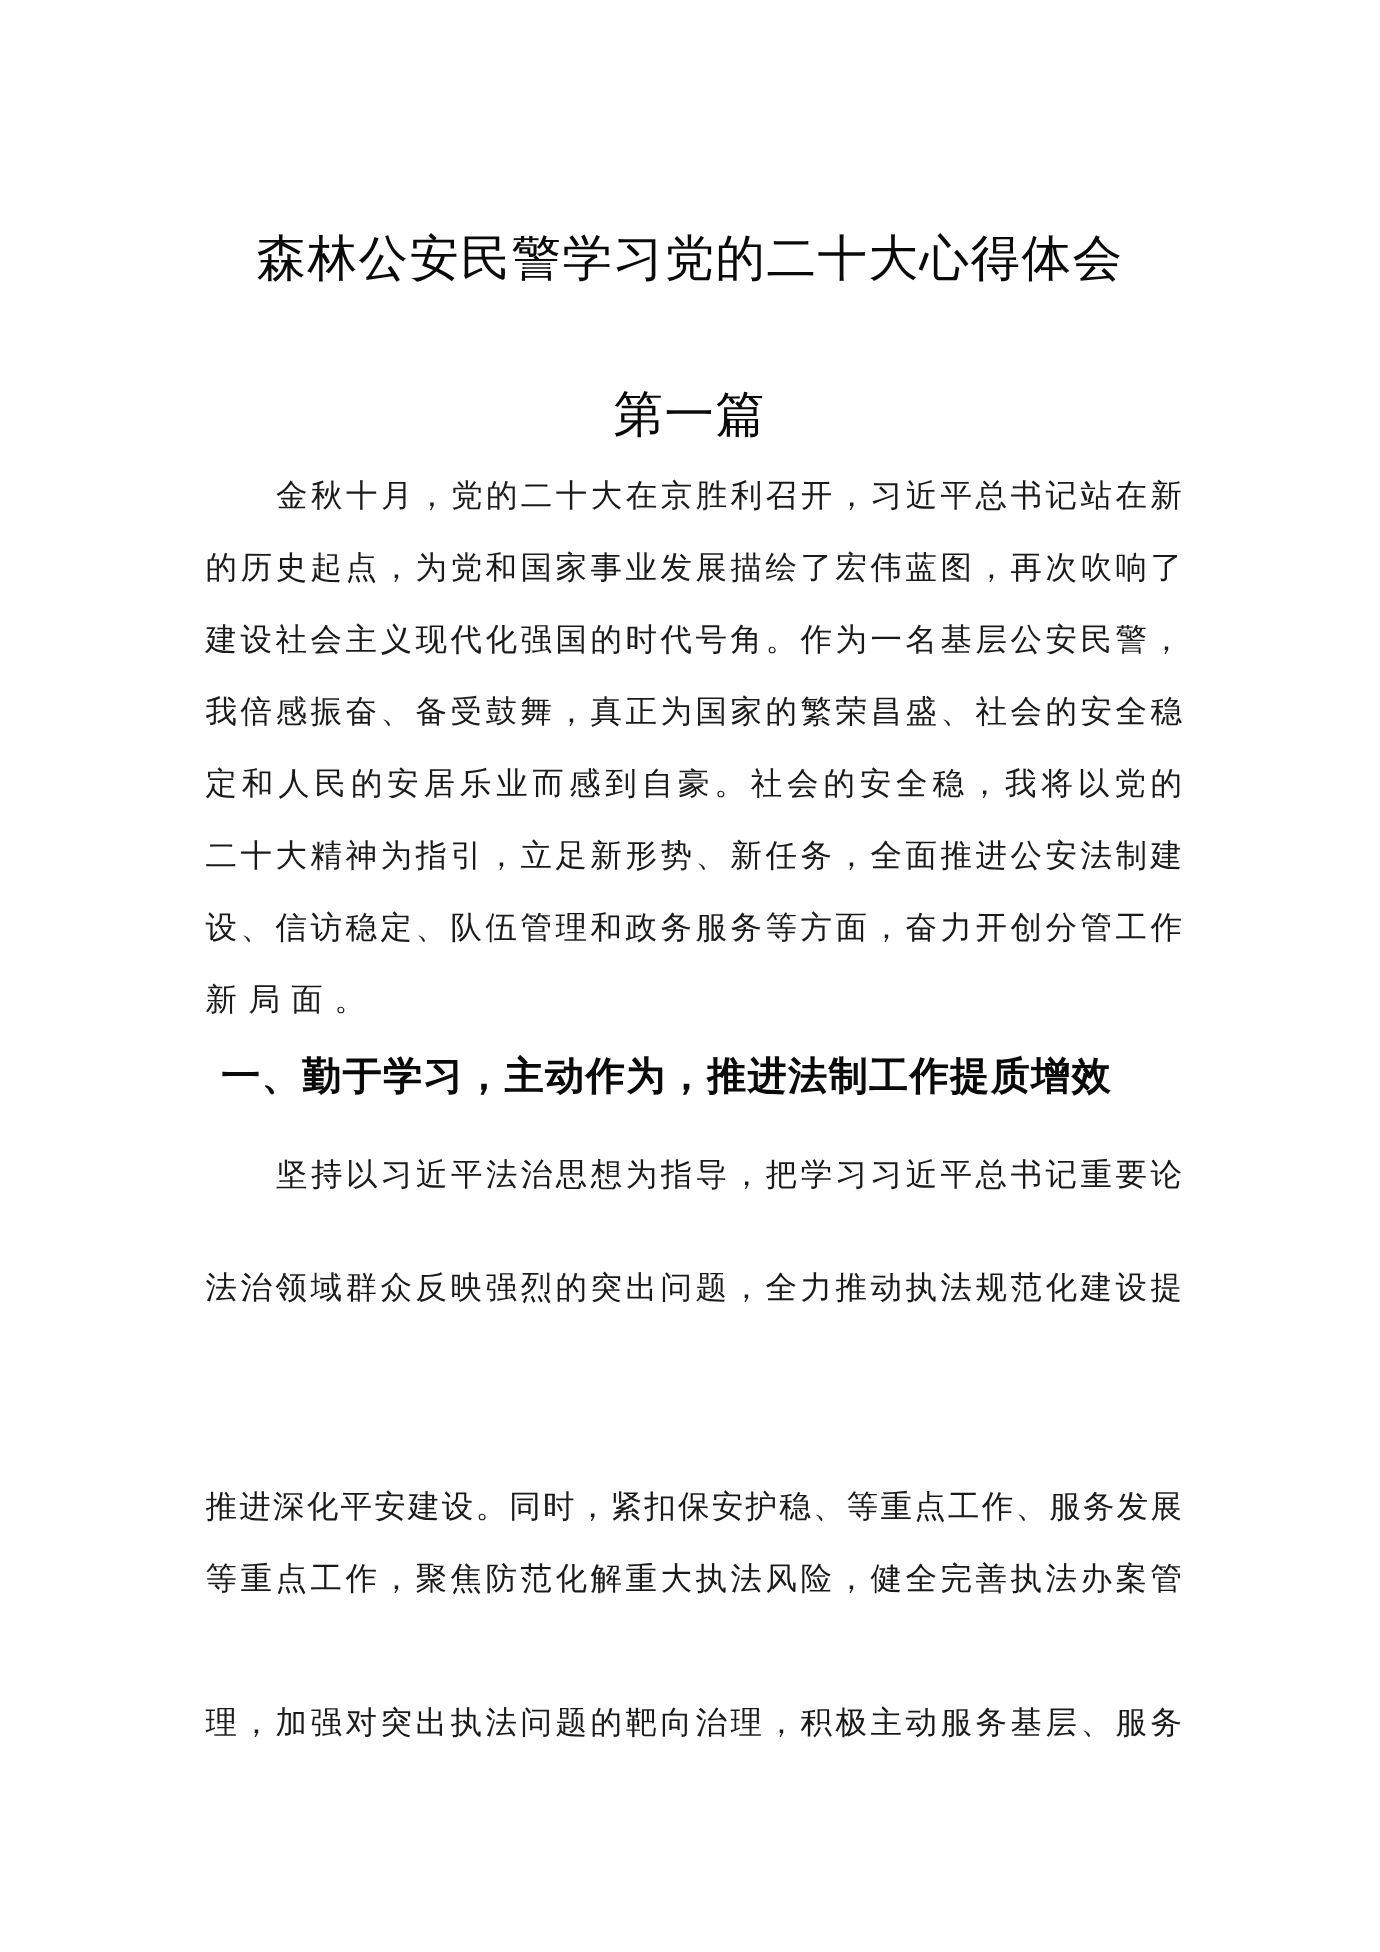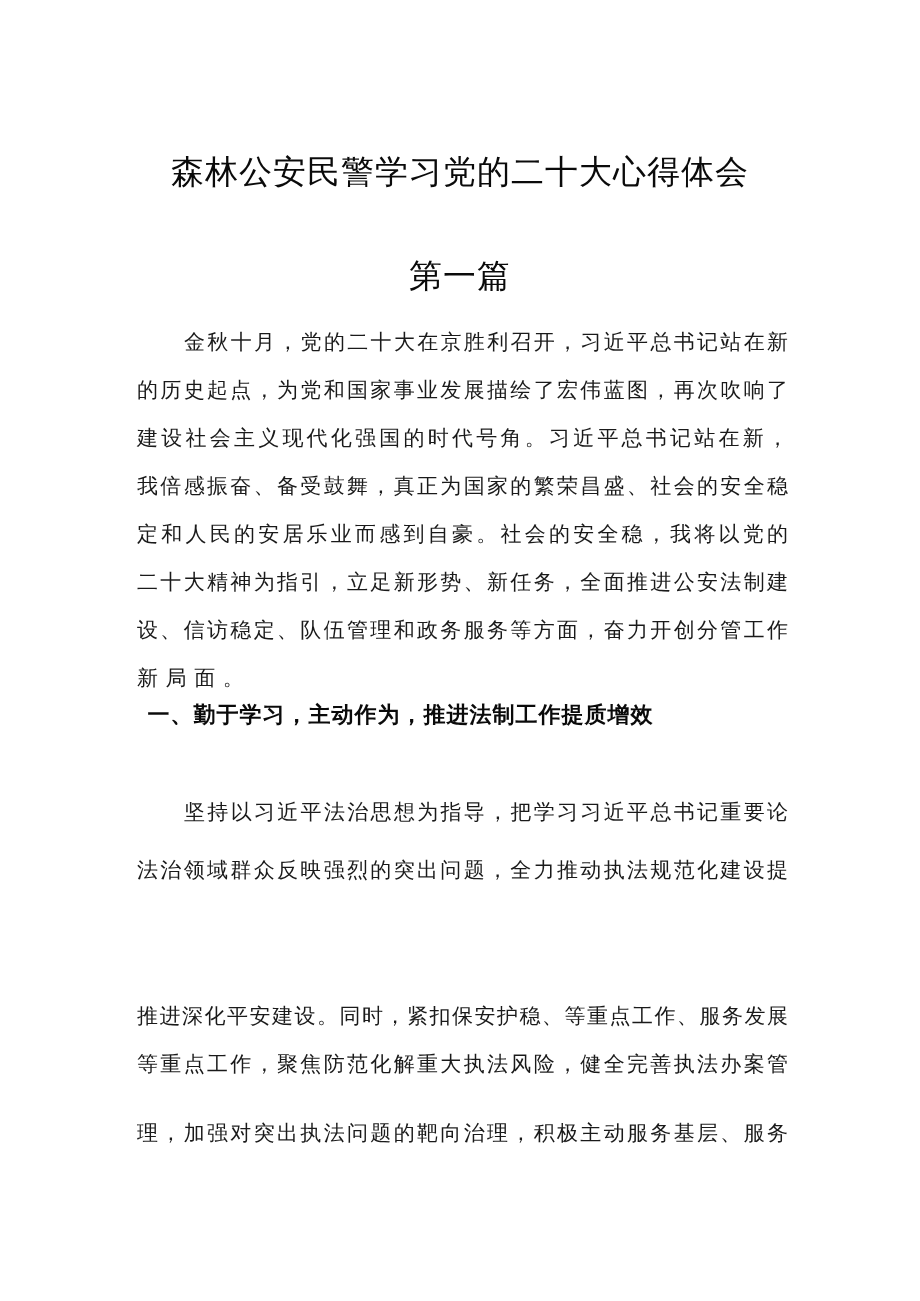--- a/index.html
+++ b/index.html
@@ -5,42 +5,42 @@
   html, body { margin: 0; padding: 0; background: #ffffff; }
   body { width: 920px; height: 1301px; position: relative; overflow: hidden;
          font-family: "DejaVu Sans", "Liberation Sans", sans-serif; color: #111; }
   .page { position: absolute; left: 0; top: 0; width: 920px; height: 1301px; background: #fff; }
   .title { position: absolute; left: 0; width: 920px; text-align: center;
            font-size: 33px; font-weight: 500; letter-spacing: 1px; color: #0a0a0a; }
   .title-main { top: 150px; }
   .title-sub { top: 232px; margin-top: 22px; }
   .line { position: absolute; left: 137px; width: 651px; height: 30px;
           font-size: 21px; line-height: 30px; color: #1a1a1a;
-          letter-spacing: 7.6px; white-space: nowrap; font-weight: 300; margin-top: 12px; }
+          letter-spacing: 7.6px; white-space: nowrap; font-weight: 300; }
   .line.indent { left: 184px; width: 604px; }
   .line.justify { text-align: justify; text-align-last: justify; letter-spacing: 0; }
   .heading { position: absolute; left: 0; width: 801px; text-align: center;
-             font-size: 22px; font-weight: bold; color: #0a0a0a; letter-spacing: 1px; }
+             font-size: 26px; font-weight: bold; color: #0a0a0a; letter-spacing: 1px; padding-left: 44px; }
 </style>
 </head>
 <body>
 
 <div class="page">
   <div class="title title-main">森林公安民警学习党的二十大心得体会</div>
   <div class="title title-sub">第一篇</div>
 
   <div class="line indent justify" style="top:315px">金秋十月，党的二十大在京胜利召开，习近平总书记站在新</div>
   <div class="line justify" style="top:363px">的历史起点，为党和国家事业发展描绘了宏伟蓝图，再次吹响了</div>
-  <div class="line justify" style="top:411px">建设社会主义现代化强国的时代号角。习近平总书记站在新，</div>
+  <div class="line justify" style="top:411px">建设社会主义现代化强国的时代号角。作为一名基层公安民警，</div>
   <div class="line justify" style="top:459px">我倍感振奋、备受鼓舞，真正为国家的繁荣昌盛、社会的安全稳</div>
   <div class="line justify" style="top:507px">定和人民的安居乐业而感到自豪。社会的安全稳，我将以党的</div>
   <div class="line justify" style="top:555px">二十大精神为指引，立足新形势、新任务，全面推进公安法制建</div>
   <div class="line justify" style="top:603px">设、信访稳定、队伍管理和政务服务等方面，奋力开创分管工作</div>
   <div class="line" style="top:651px">新局面。</div>
 
   <div class="heading" style="top:700px">一、勤于学习，主动作为，推进法制工作提质增效</div>
 
-  <div class="line indent justify" style="top:785px">坚持以习近平法治思想为指导，把学习习近平总书记重要论</div>
+  <div class="line indent justify" style="top:768px">坚持以习近平法治思想为指导，把学习习近平总书记重要论</div>
   <div class="line justify" style="top:843px">法治领域群众反映强烈的突出问题，全力推动执法规范化建设提</div>
   <div class="line justify" style="top:989px">推进深化平安建设。同时，紧扣保安护稳、等重点工作、服务发展</div>
   <div class="line justify" style="top:1037px">等重点工作，聚焦防范化解重大执法风险，健全完善执法办案管</div>
-  <div class="line justify" style="top:1106px">理，加强对突出执法问题的靶向治理，积极主动服务基层、服务</div>
+  <div class="line justify" style="top:1133px">理，加强对突出执法问题的靶向治理，积极主动服务基层、服务</div>
 </div>
 
 </body></html>

